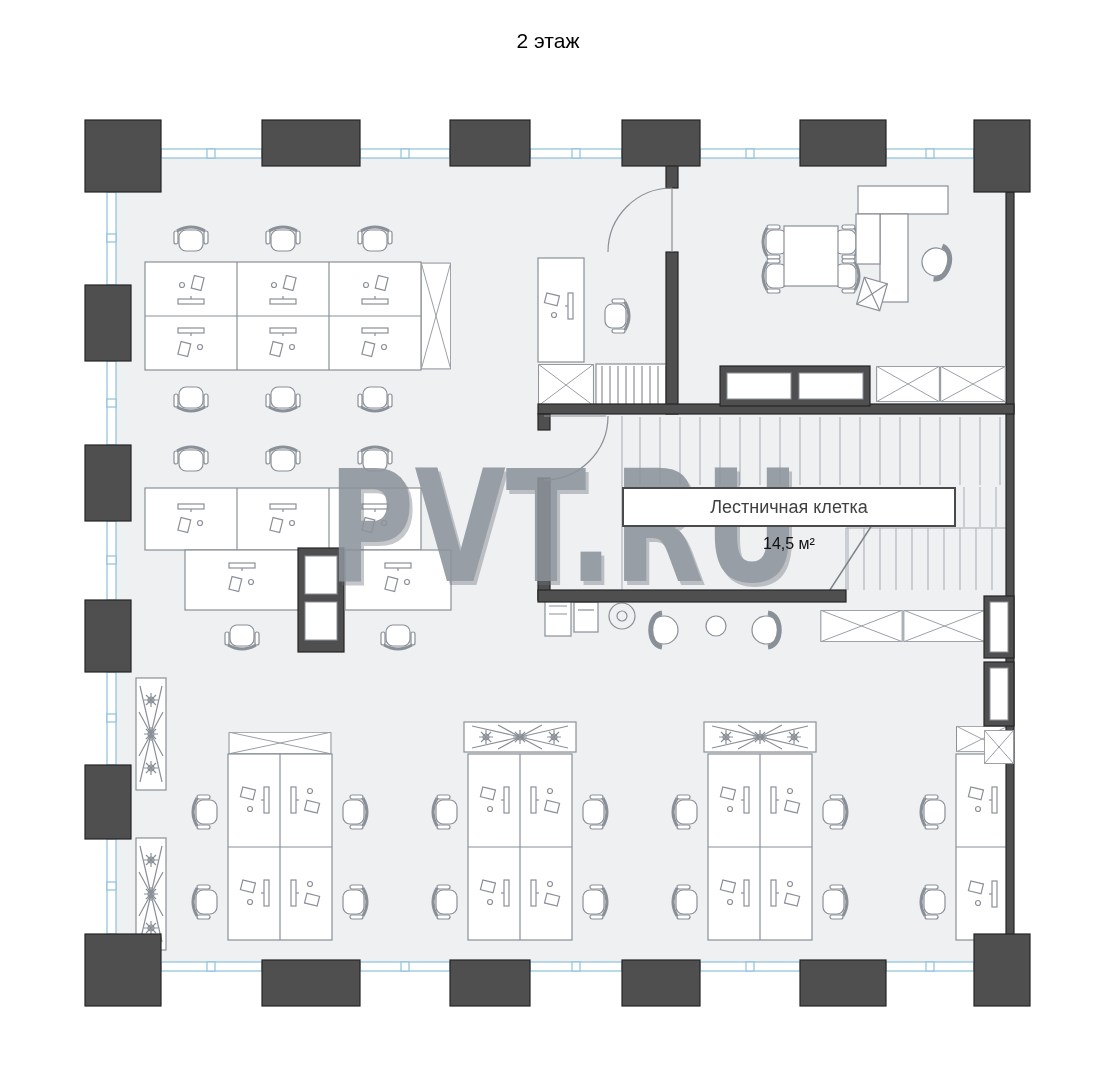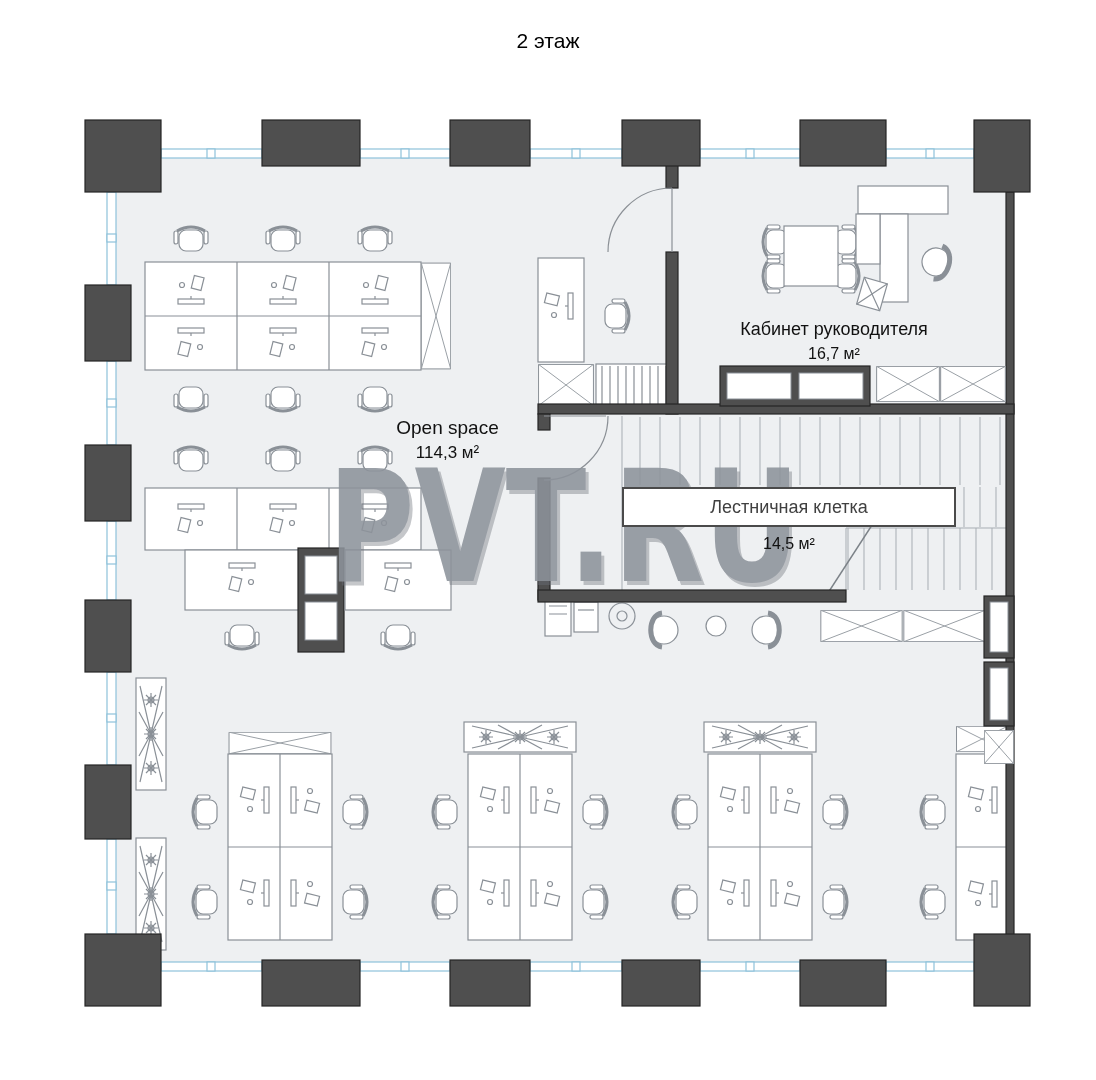--- a/index.html
+++ b/index.html
@@ -306,28 +306,20 @@
     <rect x="450" y="960" width="80" height="46" class="wall"></rect>
     <rect x="622" y="960" width="78" height="46" class="wall"></rect>
     <rect x="800" y="960" width="86" height="46" class="wall"></rect>
   </g>
 </svg>
 
 <div class="watermark">PVT.RU</div>
 
 <div class="lbl title">2 этаж</div>
 
-<div class="lbl openspace-lbl">
-  <div>Open space</div>
-  <div class="area">114,3 м²</div>
-</div>
-
-<div class="lbl office-lbl">
-  <div>Кабинет руководителя</div>
-  <div class="area">16,7 м²</div>
-</div>
+
 
 <div class="stair-box">
   <span>Лестничная клетка</span>
 </div>
 <div class="lbl stair-area">14,5 м²</div>
 
 </div>
 
 </body></html>

